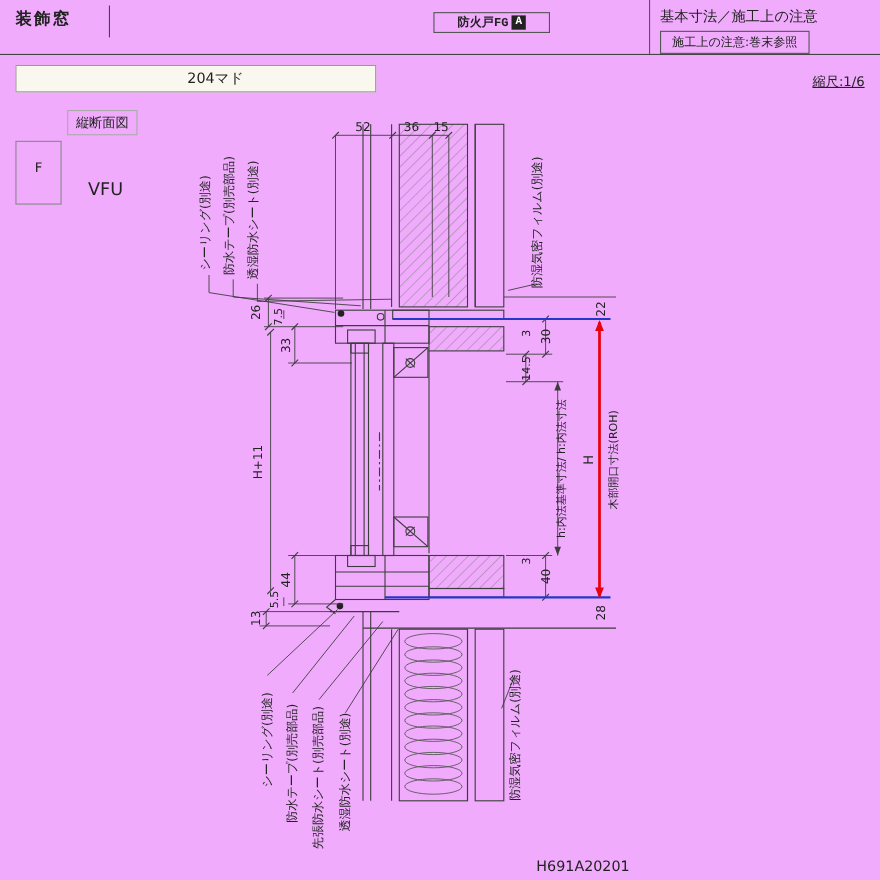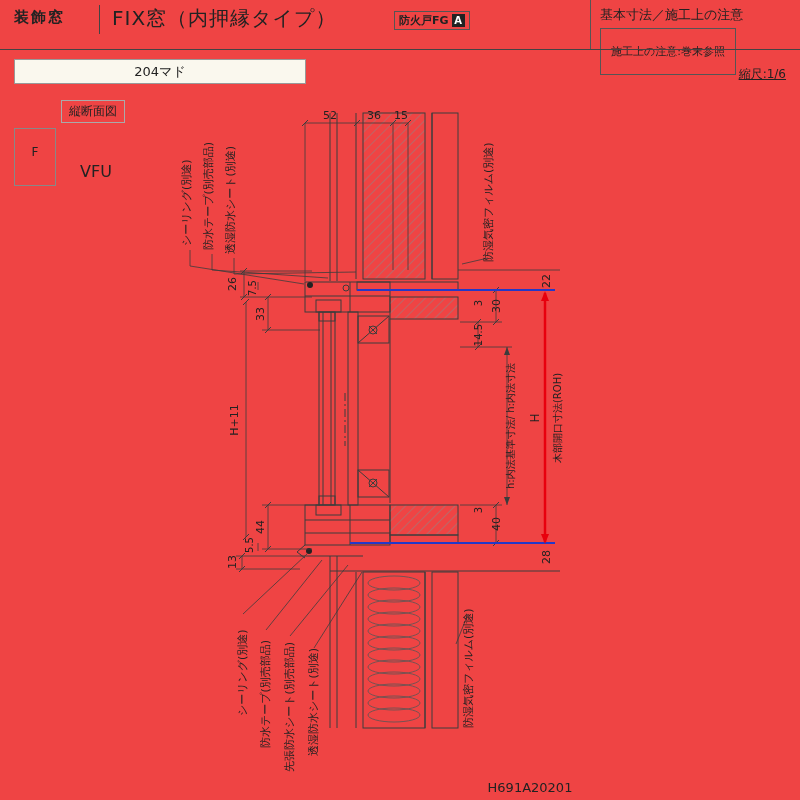--- a/index.html
+++ b/index.html
@@ -1,48 +1,47 @@
 <!DOCTYPE html>
 <html><head>
 <meta charset="utf-8">
 <style>
   html,body{margin:0;padding:0;background:#fff;}
-  #page{position:relative;width:800px;height:800px;background:#ef4444;overflow:hidden;
+  #page{position:relative;width:800px;height:800px;background:#f0abfc;overflow:hidden;
         font-family:"DejaVu Sans","Liberation Sans",sans-serif;color:#222;}
   .abs{position:absolute;}
   .cat{left:14px;top:8px;font-size:15px;font-weight:600;letter-spacing:2px;}
   .vsep{left:99px;top:5px;width:1px;height:29px;background:#444;}
   .title{left:112px;top:5px;font-size:20px;letter-spacing:1px;}
-  .badge{left:394px;top:11px;border:1px solid #555;padding:1px 4px;font-size:11px;font-weight:bold;
-         display:flex;align-items:center;gap:3px;}
+  .badge{left:394px;top:11px;border:1px solid #555;padding:1px 21px;font-size:11px;font-weight:bold;
+         display:flex;align-items:center;gap:3px;font-family:Liberation Mono, monospace;}
   .badge-a{background:#222;color:#fff;width:13px;height:13px;font-size:10px;display:inline-flex;
            align-items:center;justify-content:center;}
   .hdr-vline{left:590px;top:0;width:1px;height:49px;background:#555;}
   .ref{left:600px;top:6px;font-size:13px;}
-  .note{left:600px;top:28px;border:1px solid #555;font-size:11px;padding:15px 10px;}
+  .note{left:600px;top:28px;border:1px solid #555;font-size:11px;padding:2px 10px;}
   .rule{left:0;top:49px;width:800px;height:1px;background:#444;}
   .size-box{left:14px;top:59px;width:290px;height:23px;border:1px solid #999;background:#faf8ee;
-            text-align:center;line-height:23px;font-size:13px;}
+            text-align:center;line-height:23px;font-size:13px;padding-left:36px;}
   .scale{right:14px;top:66px;font-size:12px;text-decoration:underline;}
   .view-label{left:13px;top:100px;border:1px solid #aaa;font-size:12px;padding:2px 7px;margin-left:48px;}
   .f-box{left:14px;top:128px;width:42px;height:58px;border:1px solid #888;font-size:12px;
          text-align:center;padding-top:16px;box-sizing:border-box;}
   .model{left:80px;top:120px;font-size:16px;margin-top:42px;}
   svg{position:absolute;left:0;top:0;}
   svg text{font-family:"DejaVu Sans","Liberation Sans",sans-serif;fill:#222;}
   .t11{font-size:11px}.t10{font-size:10px}.t12{font-size:12px}.t13{font-size:13px}
 </style>
 </head>
 <body>
 
 <div id="page">
 
   <div class="abs cat">装飾窓</div>
   <div class="abs vsep"></div>
-  <div class="abs title">FIX窓（内押縁タイプ）</div>
   <div class="abs badge">
     <span>防火戸FG</span>
     <span class="badge-a">A</span>
   </div>
   <div class="abs hdr-vline"></div>
   <div class="abs ref">基本寸法／施工上の注意</div>
   <div class="abs note">施工上の注意:巻末参照</div>
   <div class="abs rule"></div>
 
   <div class="abs size-box">204マド</div>

